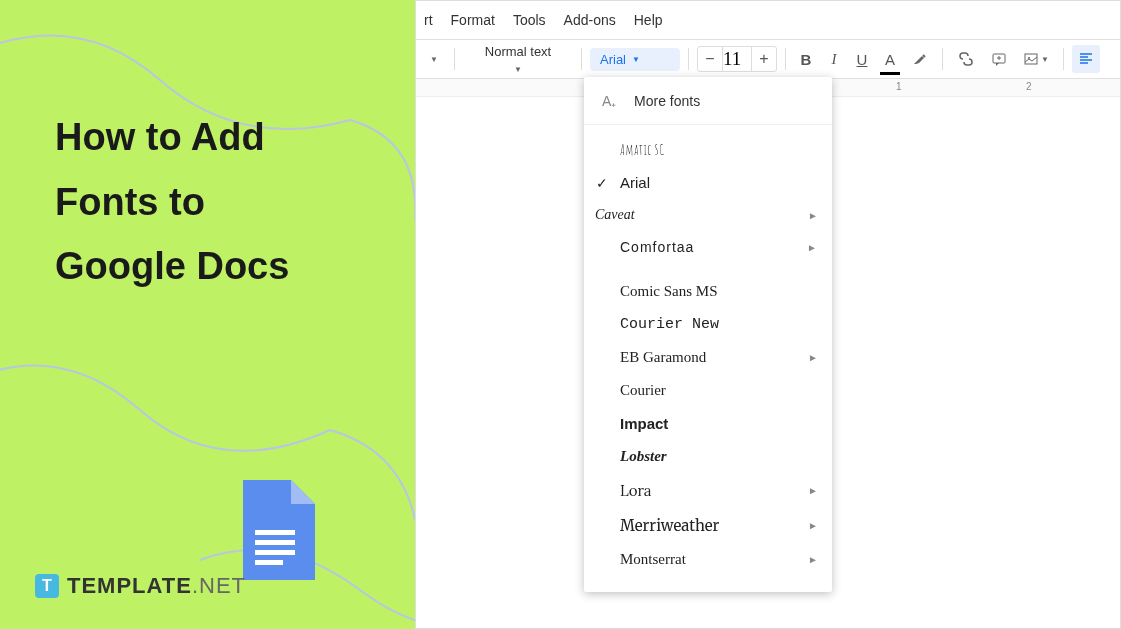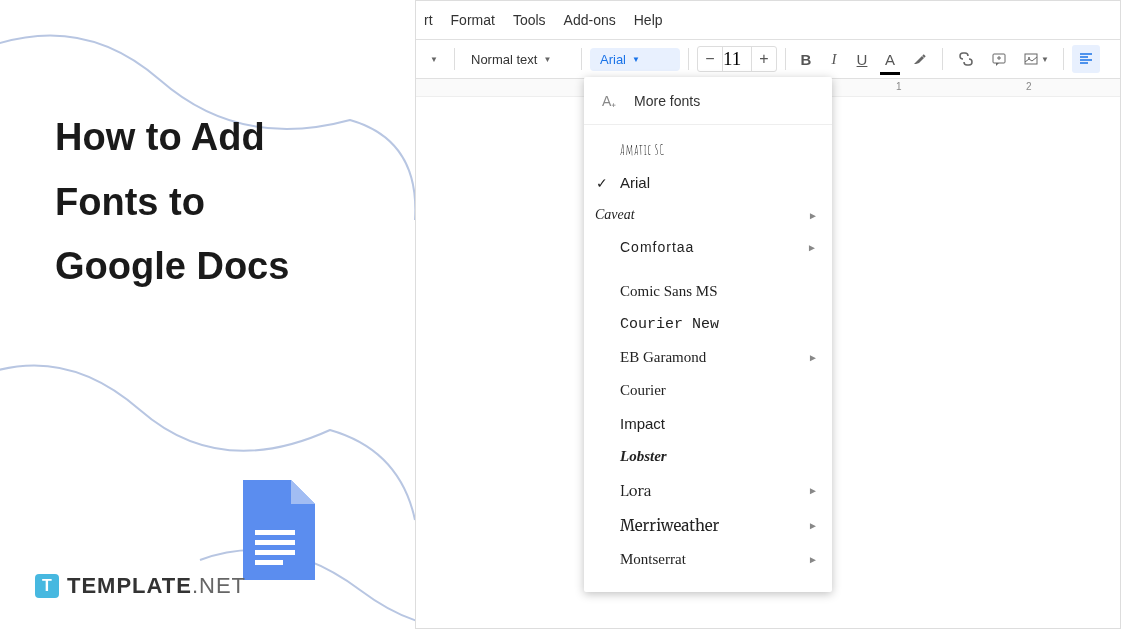--- a/index.html
+++ b/index.html
@@ -1,18 +1,18 @@
 <!DOCTYPE html>
 <html><head>
 <meta charset="utf-8">
 <style>
   * { margin: 0; padding: 0; box-sizing: border-box; }
   body { font-family: Arial, sans-serif; width: 1121px; height: 629px; overflow: hidden; background: #cdd8ed; position: relative; }
   
-  .left-panel { position: absolute; left: 0; top: 0; width: 415px; height: 629px; background: #ffffff; }
+  .left-panel { position: absolute; left: 0; top: 0; width: 415px; height: 629px; background: #bef264; }
   .wave-bg { position: absolute; inset: 0; overflow: hidden; }
   .wave-bg svg { position: absolute; }
   
   .title { position: absolute; left: 55px; top: 105px; font-size: 38px; font-weight: bold; color: #1a1a1a; line-height: 1.7; }
   
   .docs-icon { position: absolute; left: 235px; top: 480px; width: 80px; height: 100px; }
   
   .brand { position: absolute; left: 35px; bottom: 30px; display: flex; align-items: center; gap: 8px; }
   .brand-logo { width: 24px; height: 24px; background: #47b8e0; border-radius: 4px; display: flex; align-items: center; justify-content: center; color: white; font-weight: bold; font-size: 16px; }
   .brand-text { font-size: 22px; font-weight: bold; letter-spacing: 1px; color: #333; }
@@ -21,21 +21,21 @@
   .right-panel { position: absolute; left: 415px; top: 0; width: 706px; height: 629px; background: white; border: 1px solid #ddd; }
   
   .menubar { height: 38px; display: flex; align-items: center; padding-left: 8px; gap: 18px; font-size: 14px; color: #333; }
   .menubar span { cursor: pointer; }
   
   .toolbar { height: 40px; border-top: 1px solid #e0e0e0; border-bottom: 1px solid #e0e0e0; display: flex; align-items: center; padding: 0 6px; gap: 4px; }
   .tb-sep { width: 1px; height: 22px; background: #ddd; margin: 0 4px; }
   .tb-btn { padding: 4px 6px; display: flex; align-items: center; justify-content: center; min-width: 24px; height: 28px; color: #555; cursor: pointer; }
   .tb-dropdown { display: flex; align-items: center; gap: 6px; padding: 4px 8px; cursor: pointer; }
   .tb-arrow { font-size: 8px; color: #666; }
-  .style-dd { width: 110px; font-size: 13px; color: #333; }
+  .style-dd { width: 110px; font-size: 13px; color: #333; flex-direction: column; }
   .font-dd { width: 90px; background: #e8f0fe; color: #1a73e8; border-radius: 4px; font-size: 13px; padding: 4px 10px; }
   .size-group { display: flex; align-items: center; border: 1px solid #ddd; border-radius: 3px; }
   .size-btn { width: 24px; height: 24px; display: flex; align-items: center; justify-content: center; cursor: pointer; color: #555; }
   .size-val { width: 30px; text-align: left; font-size: 19px; border-left: 1px solid #ddd; border-right: 1px solid #ddd; line-height: 24px; font-family: Liberation Serif, serif; }
   .bold { font-weight: bold; font-size: 15px; }
   .italic { font-style: italic; font-family: serif; font-size: 15px; }
   .underline { text-decoration: underline; font-size: 15px; }
   .text-color { position: relative; font-size: 15px; }
   .color-bar { position: absolute; bottom: -2px; left: 2px; right: 2px; height: 3px; background: #000; }
   .highlight-ic { font-size: 14px; }
@@ -56,21 +56,21 @@
   .font-sub { position: absolute; right: 14px; font-size: 10px; color: #888; }
   
   .f-amatic { font-family: 'Amatic SC', cursive; font-size: 14px; letter-spacing: 0.5px; }
   .f-arial { font-family: Arial; }
   .f-caveat { font-style: italic; font-family: cursive; font-size: 14px; padding-left: 11px; }
   .f-comfortaa { font-family: sans-serif; letter-spacing: 1px; font-size: 14px; }
   .f-comic { font-family: 'Comic Sans MS', cursive; margin-top: 12px; }
   .f-courier { font-family: 'Courier New', monospace; }
   .f-garamond { font-family: Garamond, serif; }
   .f-georgia { font-family: Georgia, serif; }
-  .f-impact { font-family: Impact, sans-serif; font-weight: normal; }
+  .f-impact { font-family: Impact, sans-serif; font-weight: bold; }
   .f-lobster { font-family: Liberation Serif, serif; font-weight: bold; font-style: italic; }
   .f-lora { font-family: 'Lora', serif; }
   .f-merri { font-family: 'Merriweather', serif; }
   .f-mont { font-family: Liberation Serif, serif; }
 </style>
 </head>
 <body>
 
 <div class="left-panel">
   <div class="wave-bg">

